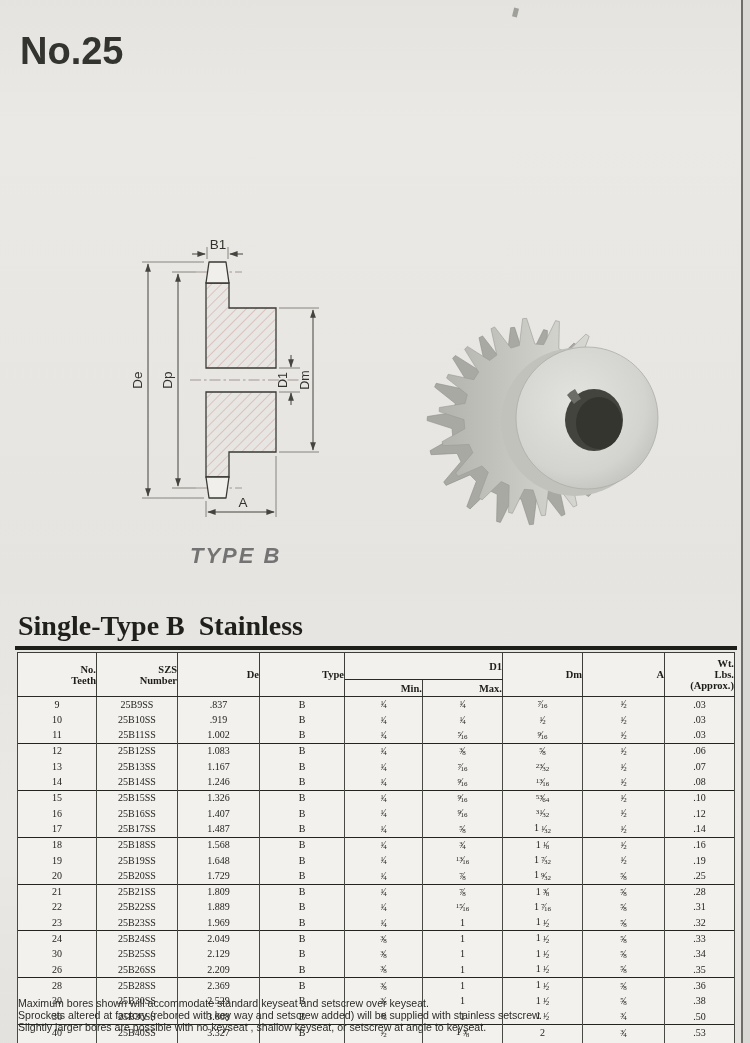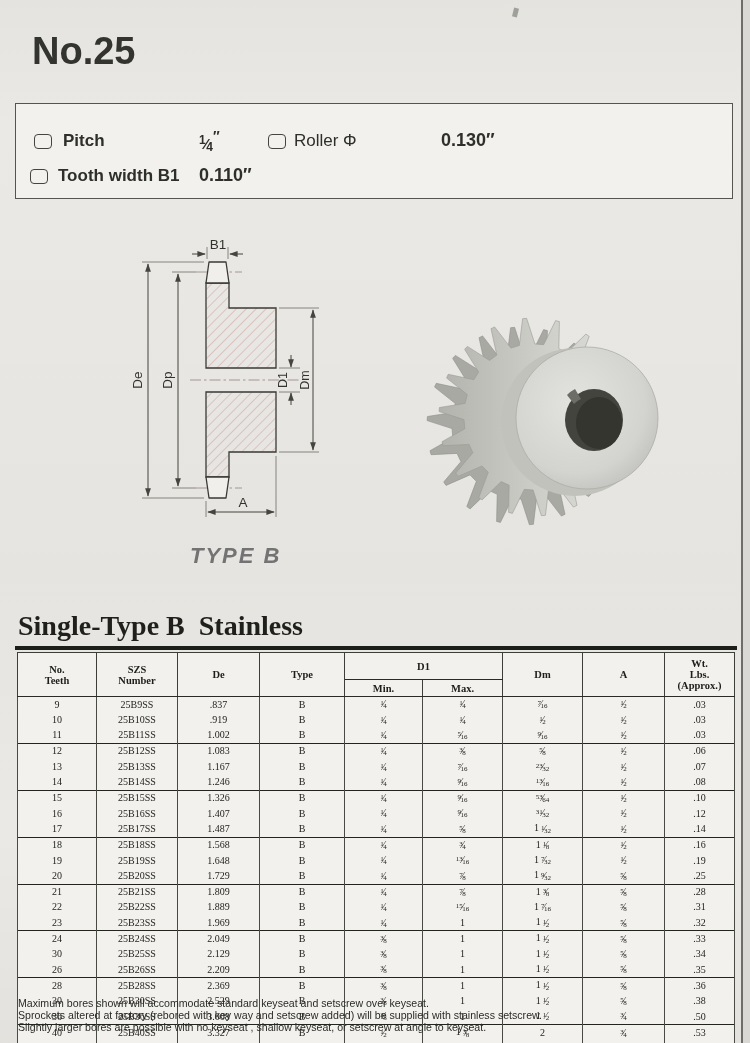--- a/index.html
+++ b/index.html
@@ -10,21 +10,21 @@
     background:linear-gradient(180deg,rgba(120,120,115,.05),rgba(255,255,255,0) 12%,rgba(110,110,105,.04) 55%,rgba(255,255,255,0) 80%,rgba(110,110,105,.06));
     pointer-events:none;}
   .abs{position:absolute;}
 
   
   #edge-line{position:absolute;top:0;right:7px;width:2px;height:100%;background:#6e6e69;}
   #edge-light{position:absolute;top:0;right:0;width:7px;height:100%;background:#d9d8d4;}
   #tick{position:absolute;left:513px;top:8px;width:5px;height:9px;background:#a0a09b;transform:rotate(14deg);}
 
   
-  #hdr{position:absolute;left:20px;top:30px;display:flex;align-items:center;margin-left:12px;}
+  #hdr{position:absolute;left:20px;top:30px;display:flex;align-items:center;}
   #cat-no{font-size:38px;font-weight:bold;color:#33332f;letter-spacing:0;}
   #main-title{font-size:35px;font-weight:bold;color:#30302c;margin-left:28px;letter-spacing:.5px;}
 
   
   #spec-box{position:absolute;left:15px;top:103px;width:716px;height:94px;
     border:1.6px solid #55554f;background:#f2f1ed;}
   .chk{position:absolute;width:16px;height:13px;border:1.8px solid #45453f;border-radius:4px;background:transparent;}
   .spec-label{position:absolute;font-size:17px;font-weight:bold;color:#2e2e2a;}
   .spec-label.normal{font-weight:normal;}
   .spec-val{position:absolute;font-size:18px;font-weight:bold;color:#2e2e2a;}
@@ -46,21 +46,21 @@
   
   #sec-title{position:absolute;left:18px;top:610px;font-family:"Liberation Serif",serif;
     font-size:28px;font-weight:bold;color:#1f1f1c;white-space:pre;}
   #title-rule{position:absolute;left:15px;top:646px;width:722px;height:3.5px;background:#1d1d1a;}
   #tbl-wrap{position:absolute;left:17px;top:652px;width:718px;}
   table{border-collapse:collapse;table-layout:fixed;width:717px;
     font-family:"Liberation Serif",serif;color:#1d1d1a;background:#f2f1ed;
     border:1.6px solid #2a2a26;}
   col.c1{width:79px}col.c2{width:81px}col.c3{width:82px}col.c4{width:85px}
   col.c5{width:78px}col.c6{width:80px}col.c7{width:80px}col.c8{width:82px}col.c9{width:70px}
-  th{font-size:10.5px;font-weight:bold;line-height:11px;text-align:center;vertical-align:middle;
+  th{font-size:10.5px;font-weight:bold;line-height:11px;text-align:right;vertical-align:middle;
      white-space:pre-line;border:1px solid #3e3e38;padding:1px 0;}
   thead tr:first-child th{height:24px;}
   thead tr:last-child th{height:14px;}
   thead th{border-bottom:1.4px solid #2a2a26;}
   tbody td{font-size:10px;line-height:12.1px;height:12.1px;text-align:center;padding:0;
      border-left:1px solid #4a4a44;border-right:1px solid #4a4a44;}
   tbody tr.grp td{border-top:1.3px solid #24241f;}
 
   
   #footnotes{position:absolute;left:18px;top:998px;font-size:10.6px;line-height:11.8px;color:#2a2a27;}
@@ -70,33 +70,20 @@
 </head>
 <body>
 
 <div id="page">
   <div id="tick"></div>
 
   <div id="hdr">
     <span id="cat-no">No.25</span>
   </div>
 
-  <div id="spec-box">
-    <span class="chk abs" style="left:18px;top:30px;"></span>
-    <span class="spec-label abs" style="left:47px;top:27px;">Pitch</span>
-    <span id="pitch-val" class="spec-val abs" style="left:183px;top:24px;"><span><span class="fr"><sup>1</sup><span class="sl">⁄</span><sub>4</sub></span></span><span class="unit">″</span></span>
-
-    <span class="chk abs" style="left:252px;top:30px;"></span>
-    <span class="spec-label normal abs" style="left:278px;top:27px;">Roller Φ</span>
-    <span class="spec-val abs" style="left:425px;top:26px;">0.130″</span>
-
-    <span class="chk abs" style="left:14px;top:65px;"></span>
-    <span class="spec-label abs" style="left:42px;top:62px;">Tooth width B1</span>
-    <span class="spec-val abs" style="left:183px;top:61px;">0.110″</span>
-  </div>
 
   <svg class="abs" style="left:118px;top:236px;width:296px;height:296px" viewBox="118 236 296 296">
     <defs>
       <pattern id="hatch" patternUnits="userSpaceOnUse" width="7" height="7" patternTransform="rotate(45)">
         <line x1="0" y1="0" x2="0" y2="7" stroke="#cfa3a0" stroke-width="1.1"></line>
       </pattern>
       <marker id="arr" viewBox="0 0 10 10" refX="9" refY="5" markerWidth="8.5" markerHeight="8.5" orient="auto-start-reverse">
         <path d="M0,1.6 L10,5 L0,8.4 z" fill="#45453f"></path>
       </marker>
     </defs>

